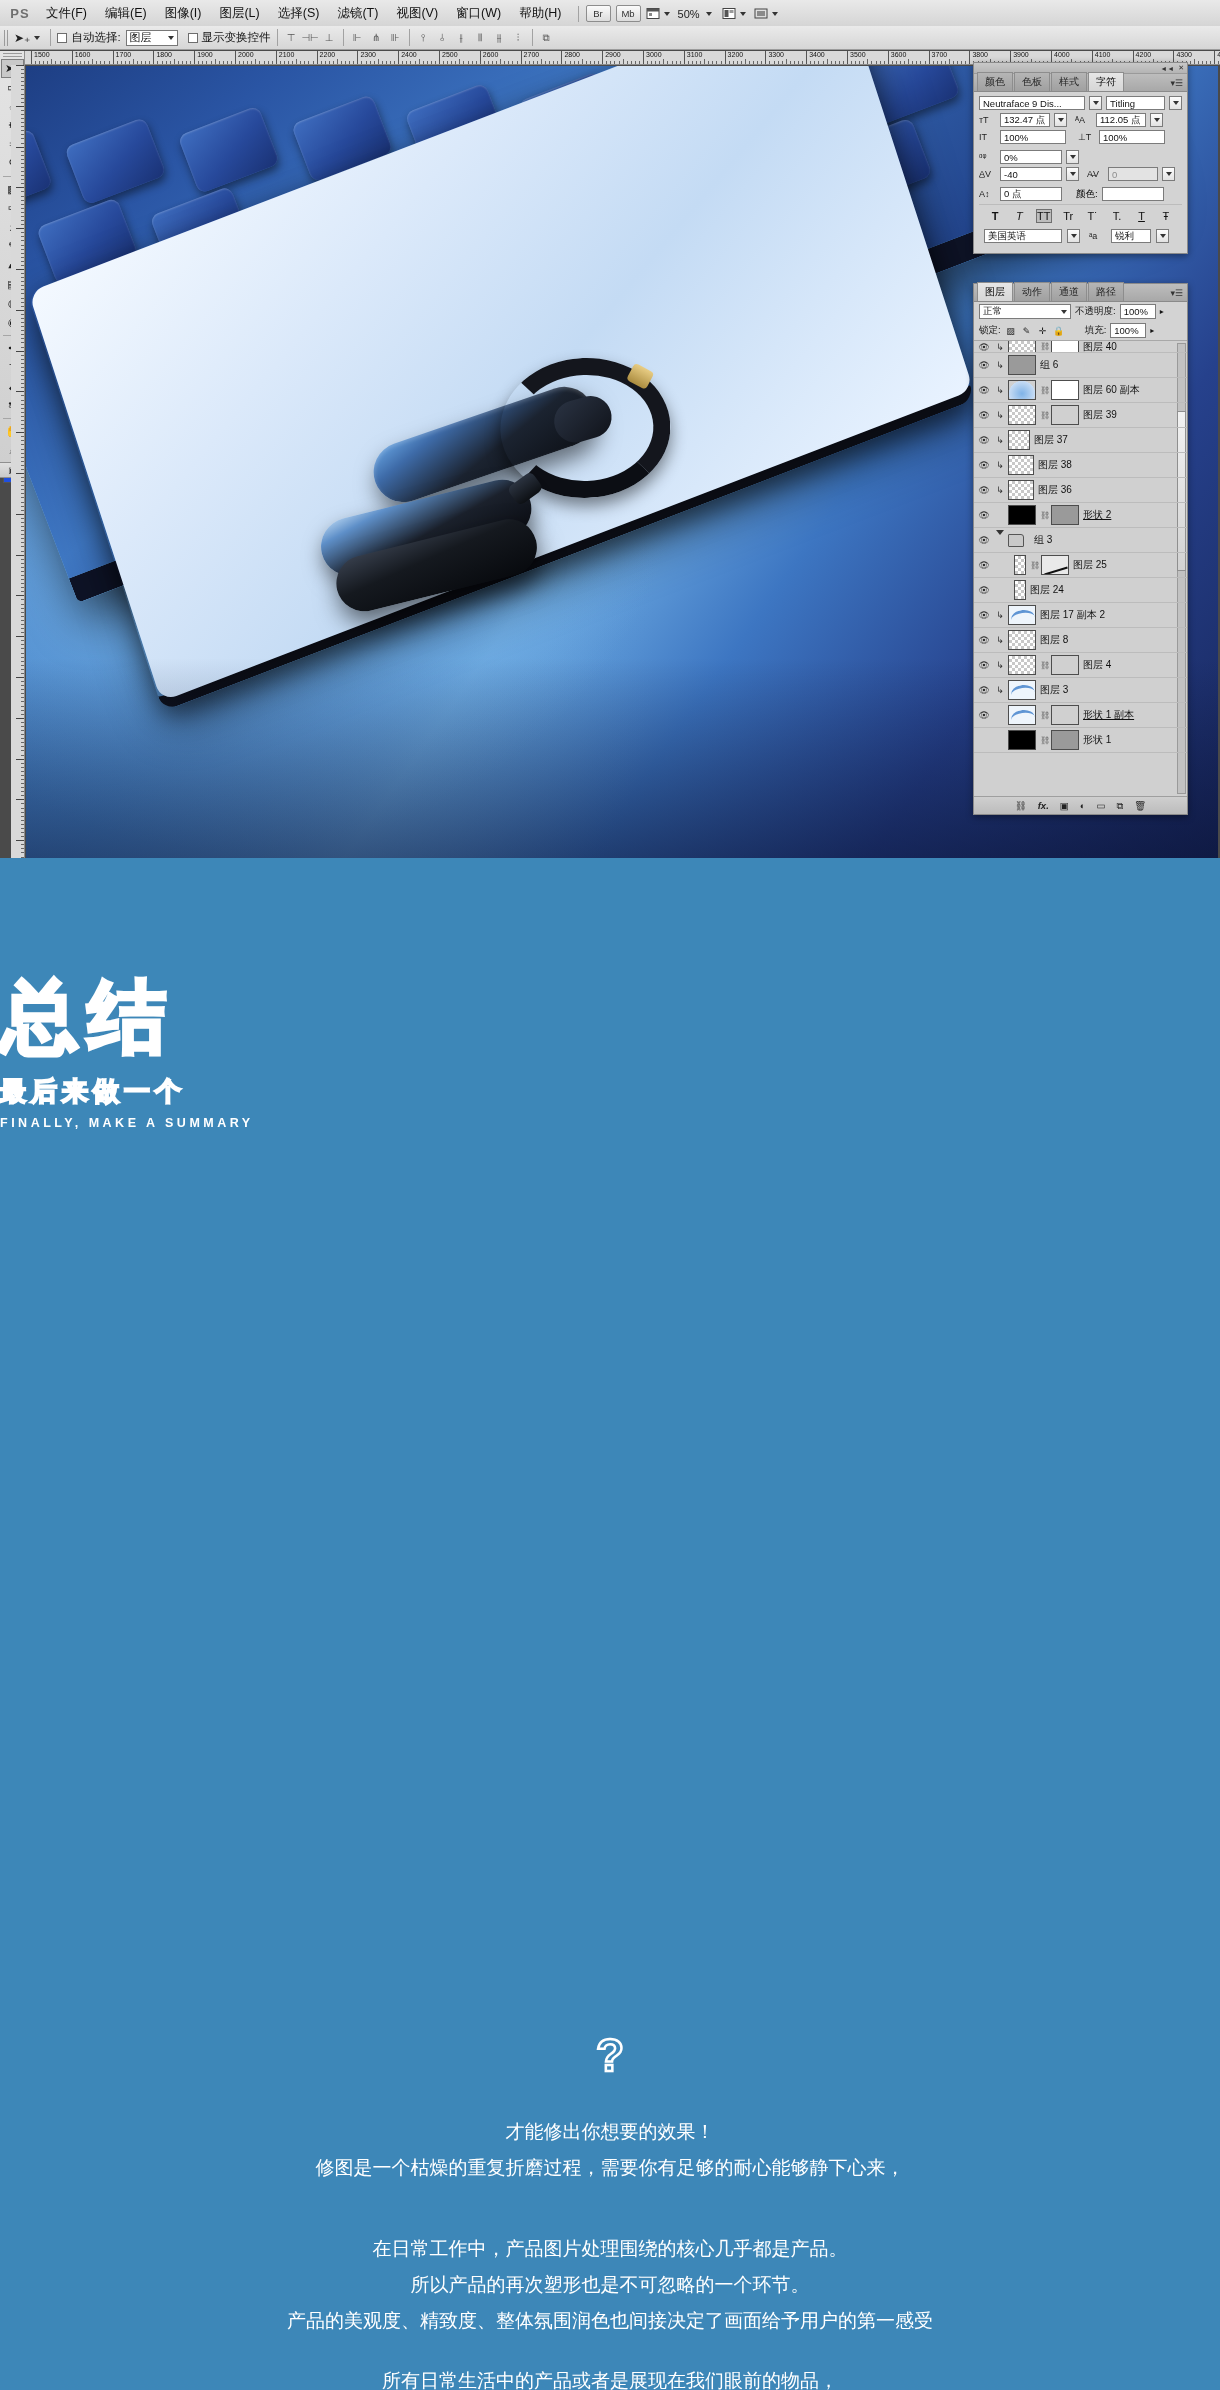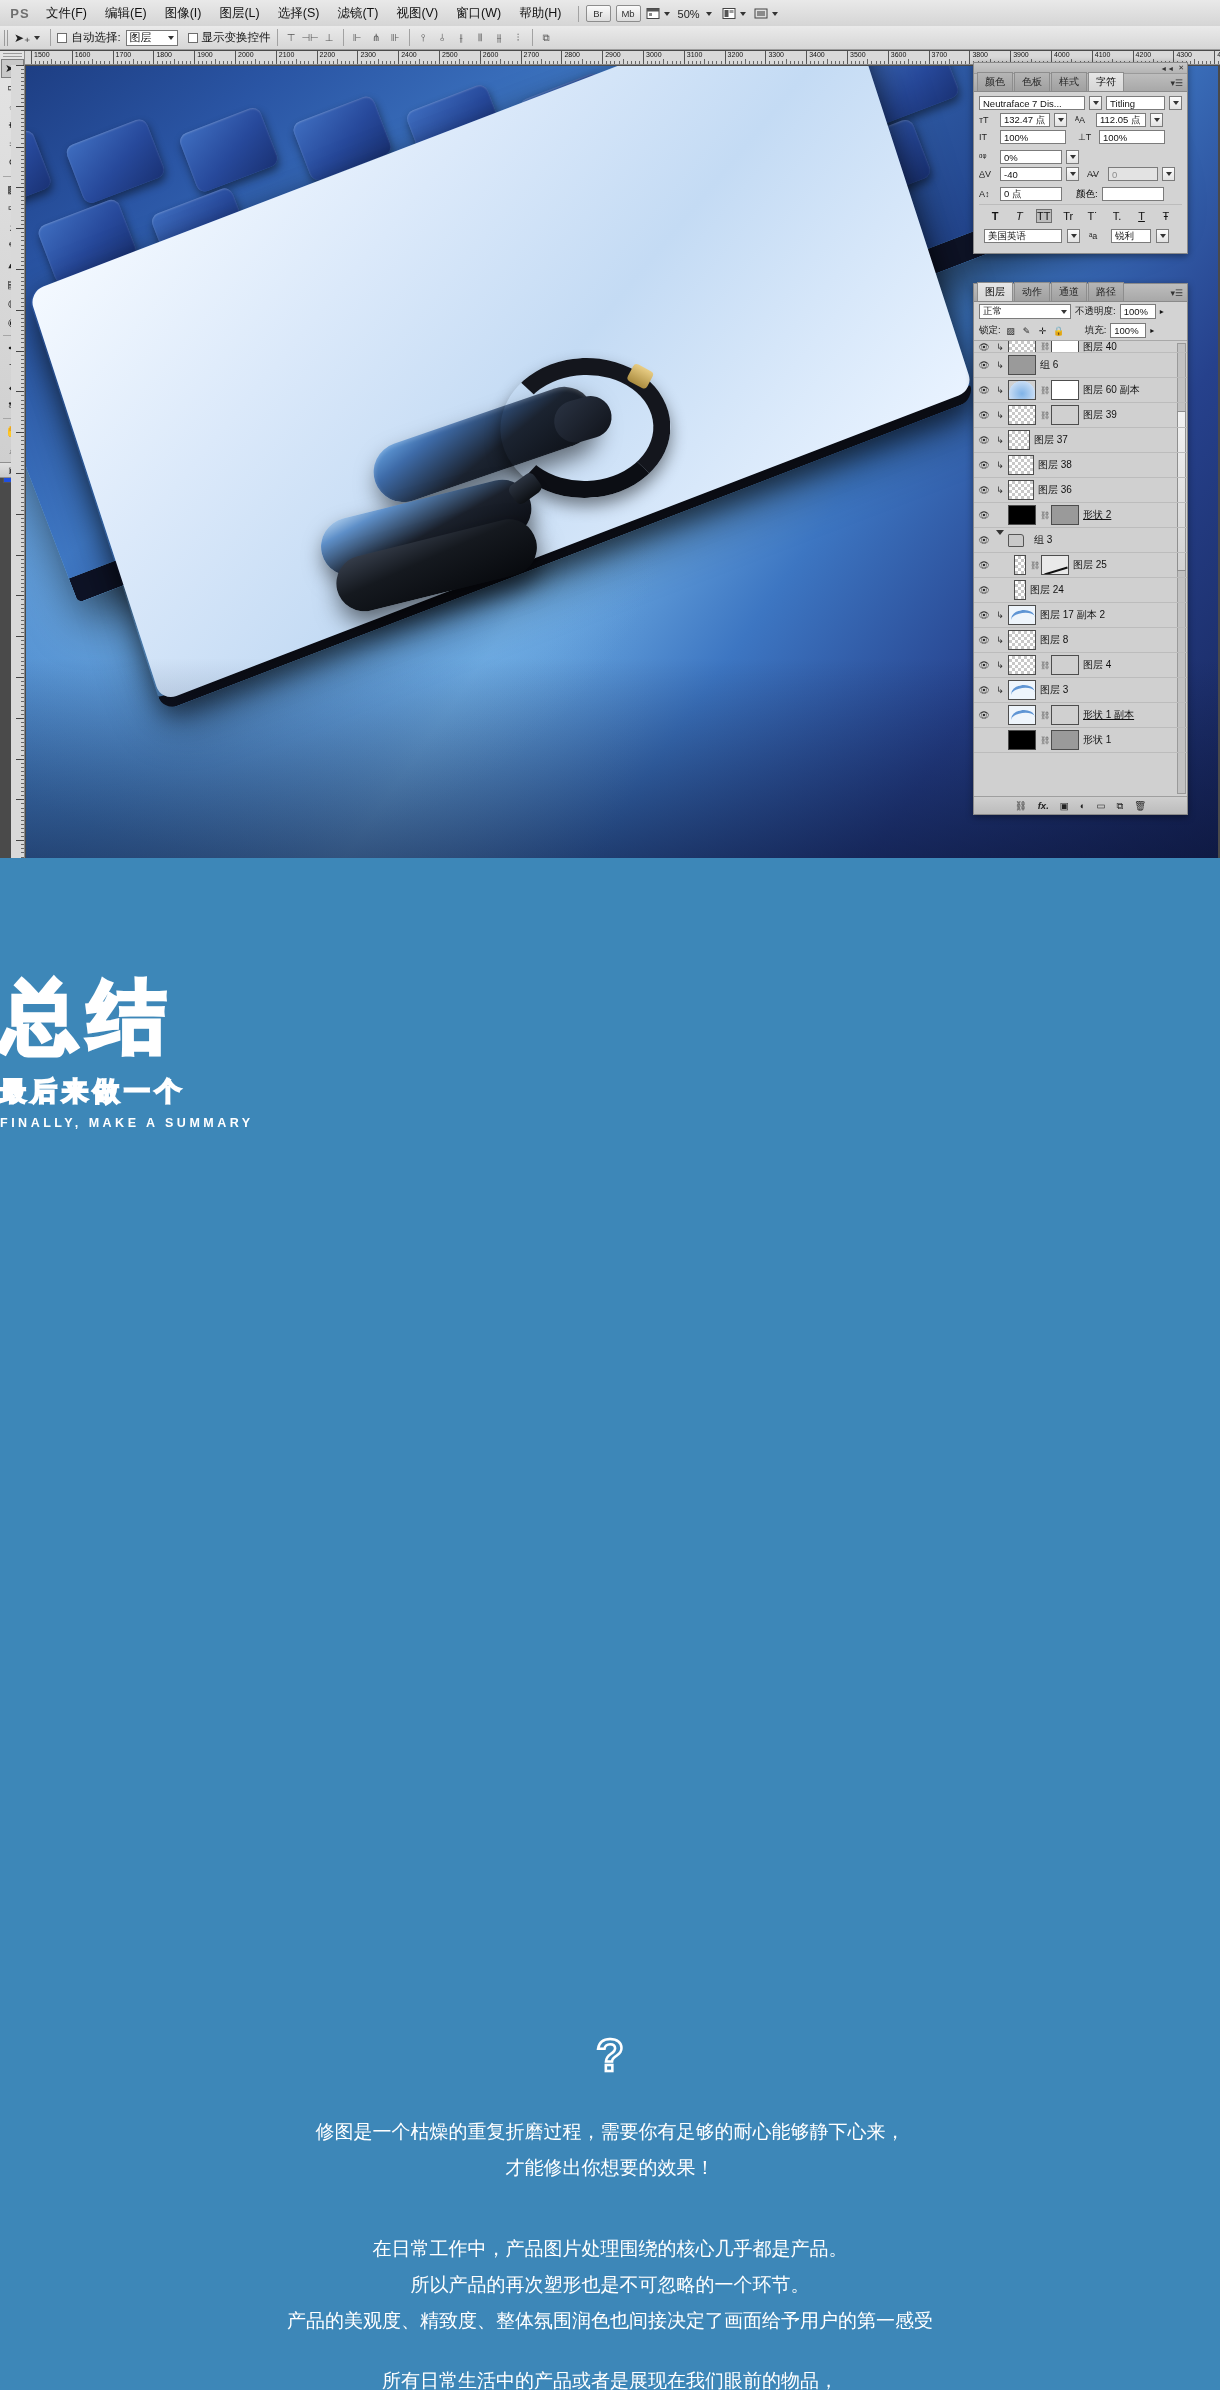--- a/index.html
+++ b/index.html
@@ -1001,21 +1001,21 @@
     <div class="tabs-row">
       <div class="ptab">颜色</div>
       <div class="ptab">色板</div>
       <div class="ptab">样式</div>
       <div class="ptab active">字符</div>
       <div class="pmenu">▾☰</div>
     </div>
     <div class="char-body">
       <div class="crow">
         <div class="fld" style="width:108px">
-          <span>Neutraface 7 Dis...</span>
+          <span>Neutraface 9 Dis...</span>
         </div>
         <div class="drop">
             <i></i>
           </div>
         <div class="fld" style="width:60px">
           <span>Titling</span>
         </div>
         <div class="drop">
             <i></i>
           </div>
@@ -1295,22 +1295,22 @@
 
   <div class="title-block">
     <div class="zongjie">总结</div>
     <div class="subcn">最后来做一个</div>
     <div class="suben">FINALLY, MAKE A SUMMARY</div>
   </div>
 
   <div class="qmark">?</div>
 
   <div class="para p1">
+    <p>才能修出你想要的效果！</p>
     <p>修图是一个枯燥的重复折磨过程，需要你有足够的耐心能够静下心来，</p>
-    <p>才能修出你想要的效果！</p>
   </div>
 
   <div class="para p2">
     <p>在日常工作中，产品图片处理围绕的核心几乎都是产品。</p>
     <p>所以产品的再次塑形也是不可忽略的一个环节。</p>
     <p>产品的美观度、精致度、整体氛围润色也间接决定了画面给予用户的第一感受</p>
   </div>
 
   <div class="para p3">
     <p>所有日常生活中的产品或者是展现在我们眼前的物品，</p>

